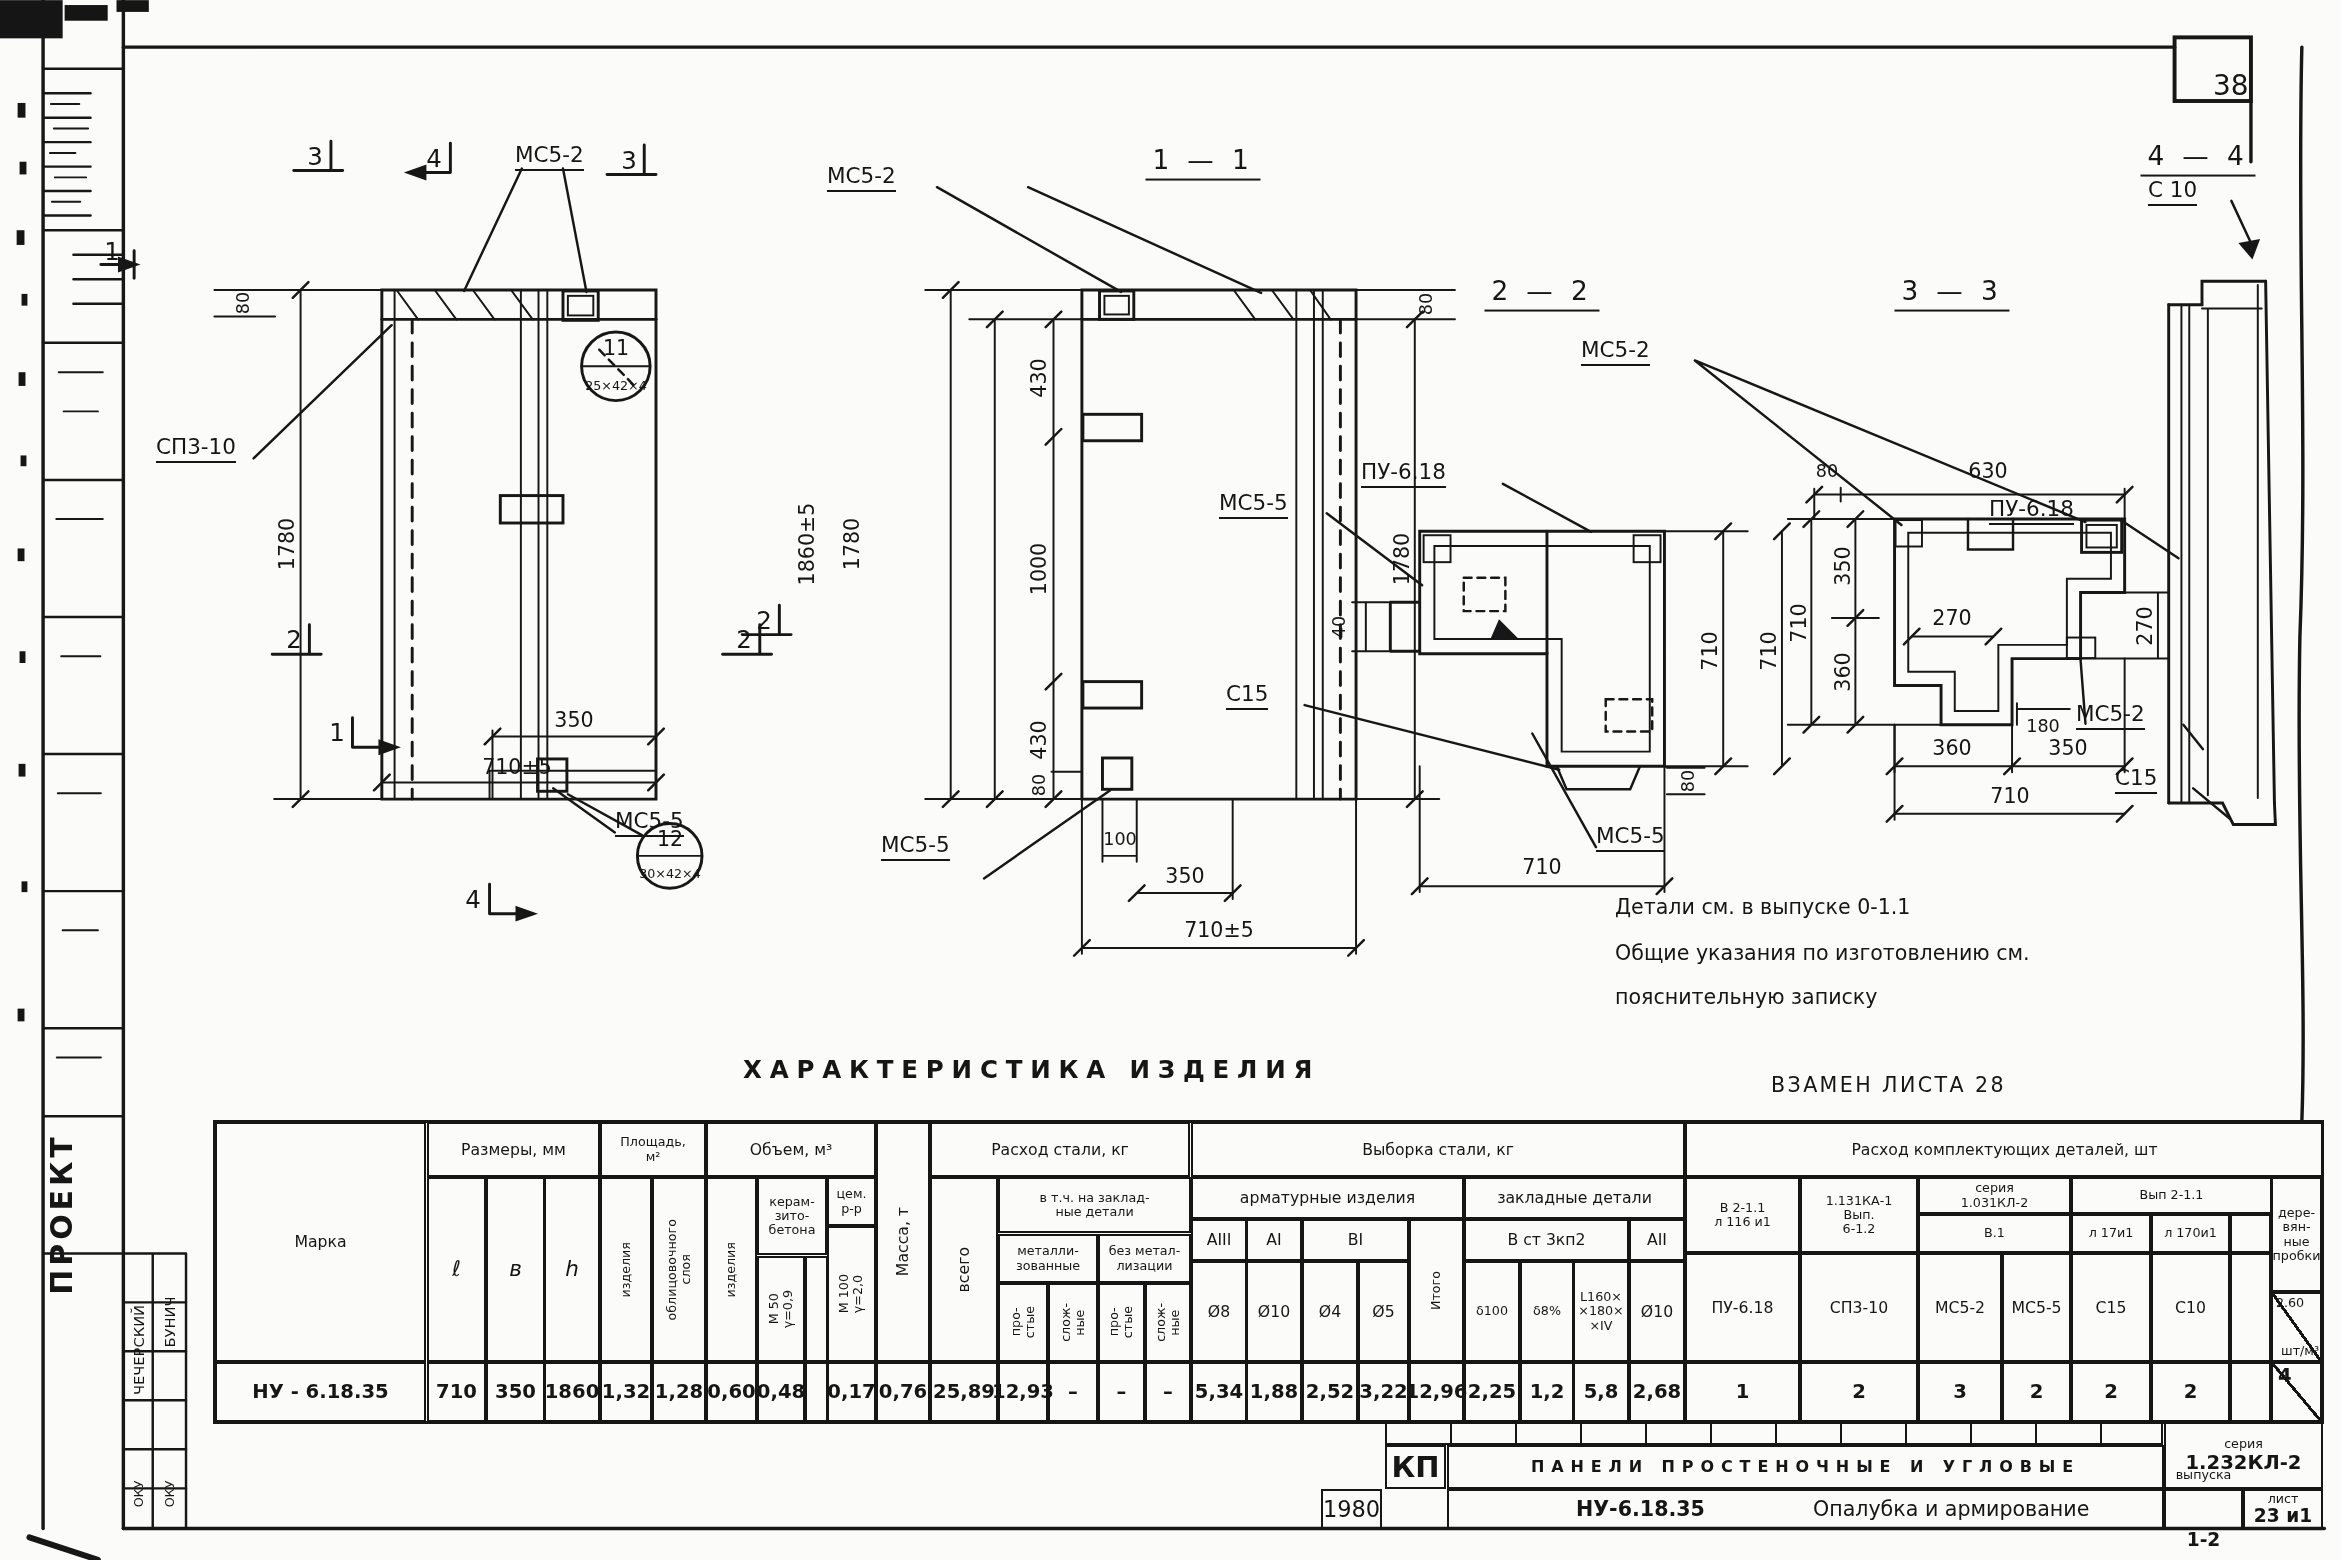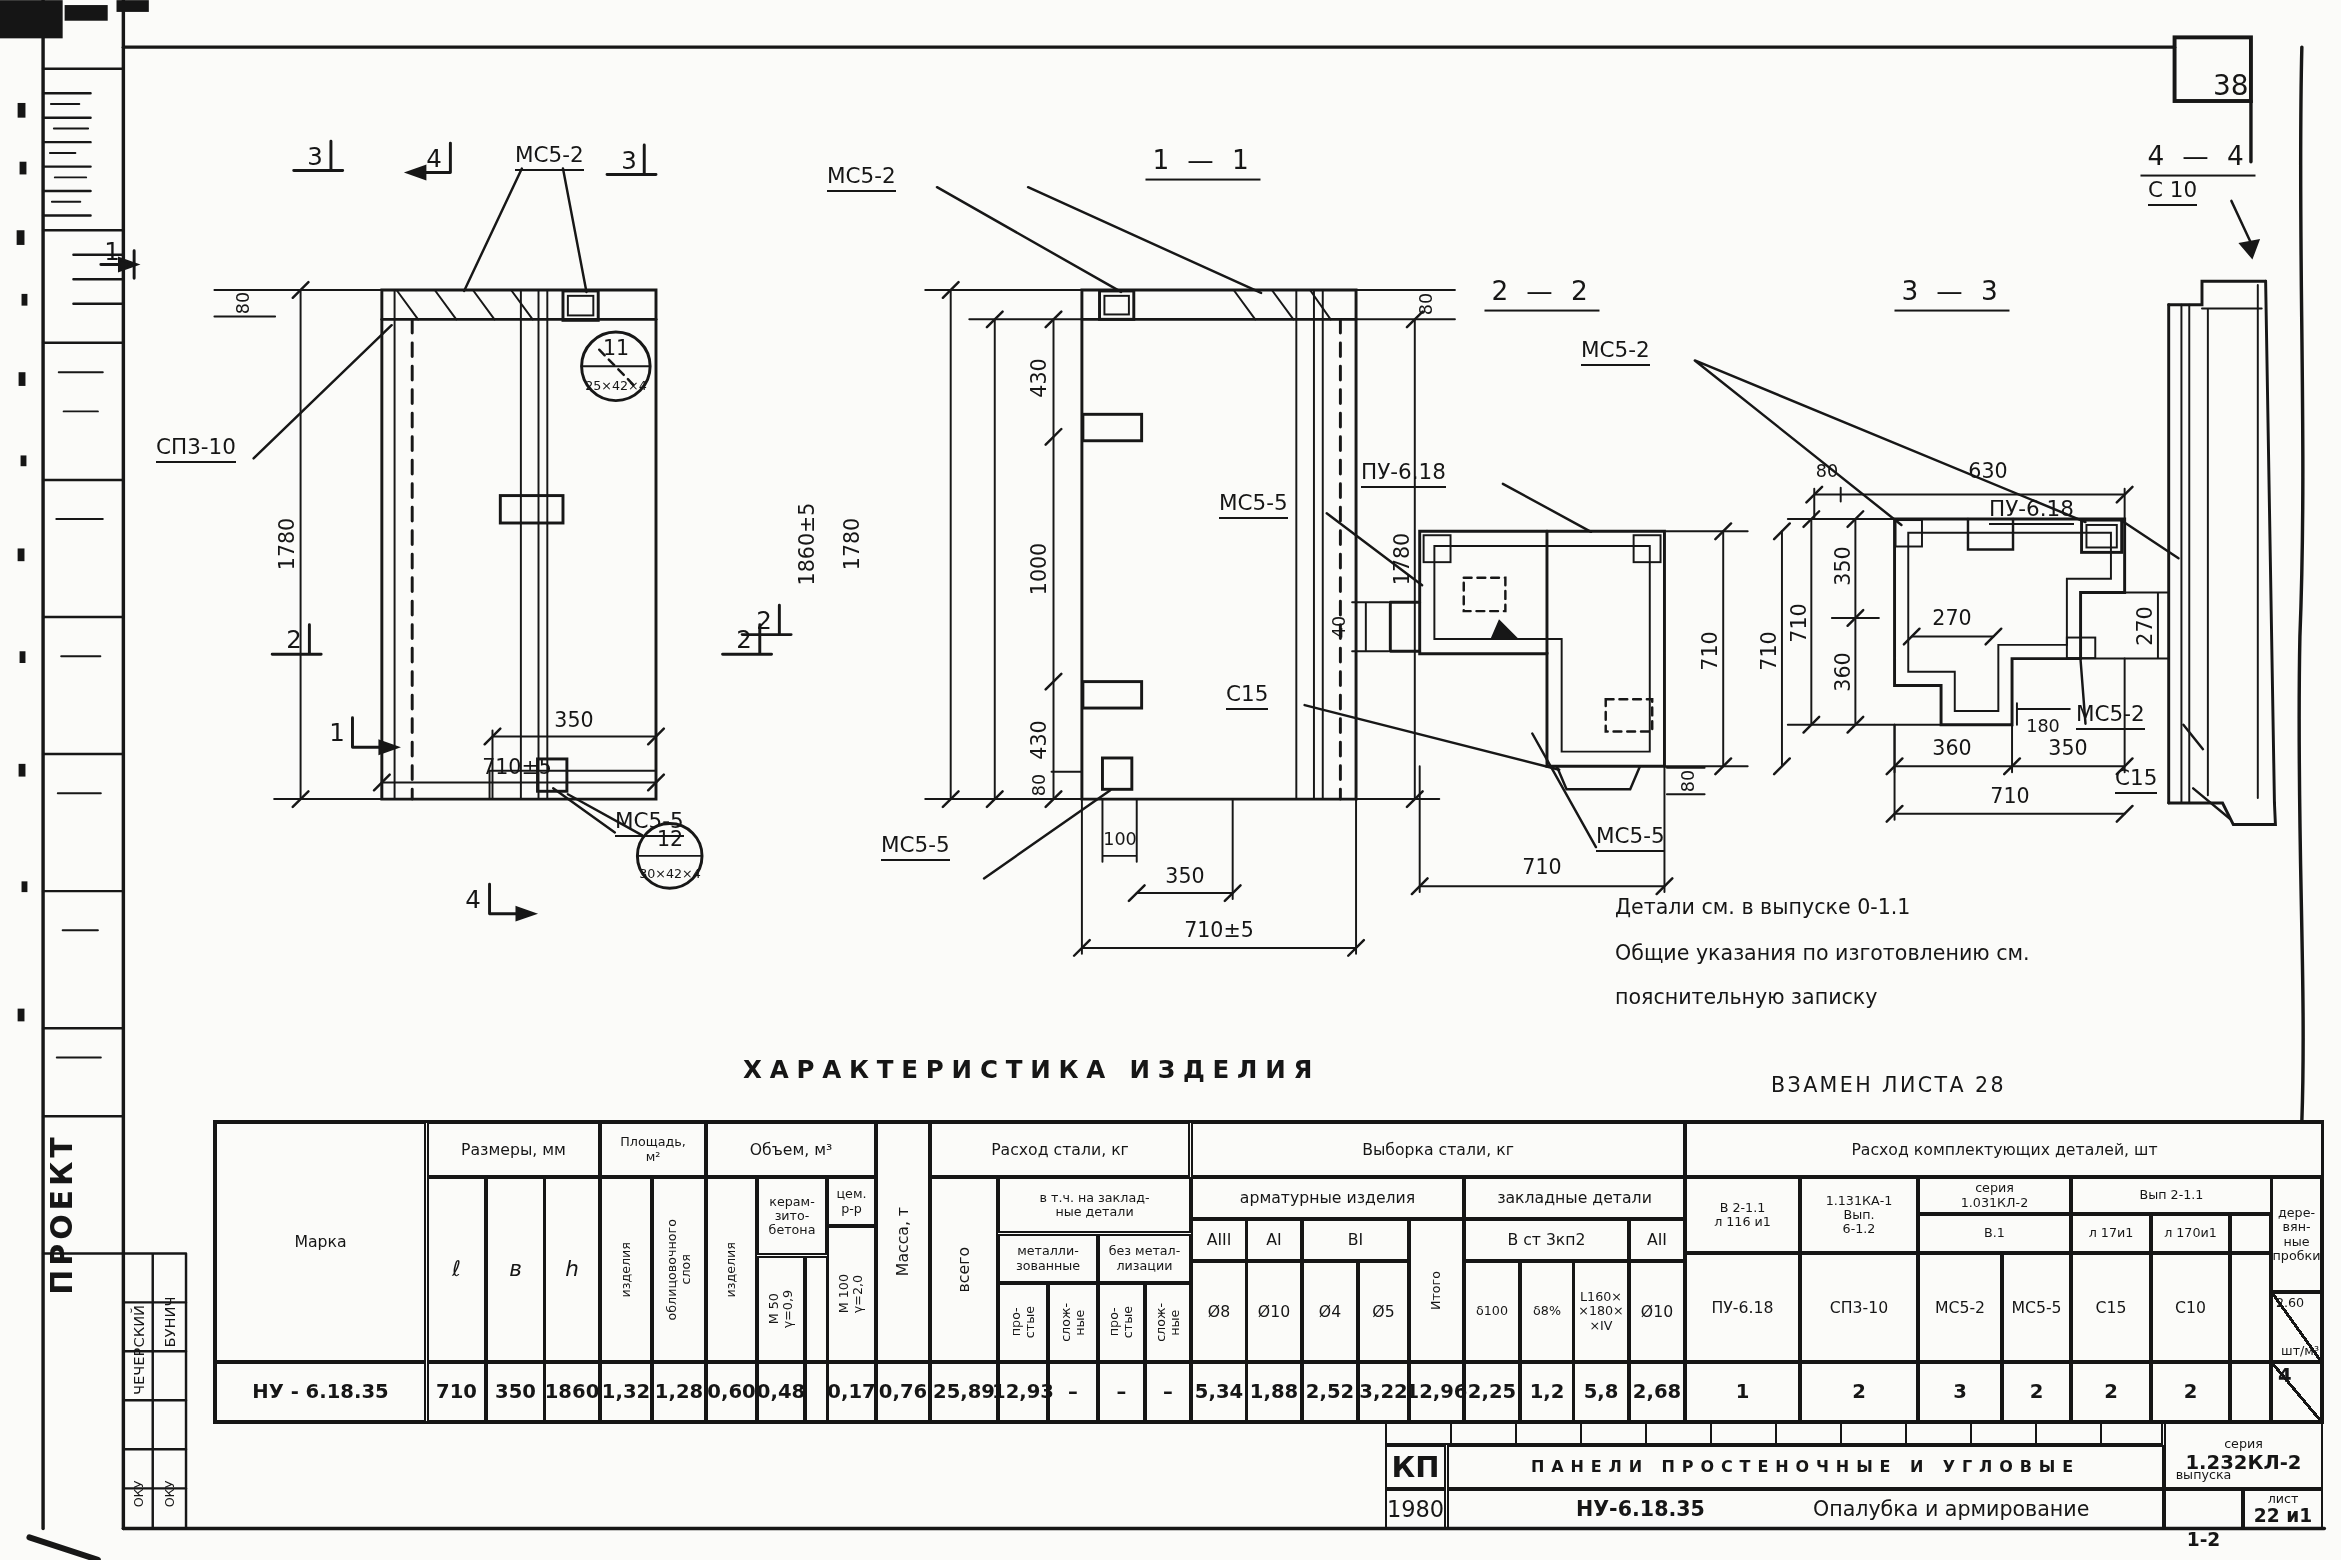--- a/index.html
+++ b/index.html
@@ -617,34 +617,34 @@
   <div class="tc" style="left:1385px;top:1445px;width:61px;height:44px;font-size:29px;font-weight:bold;">
         <span>КП</span>
       </div>
   <div class="tc" style="left:1447px;top:1445px;width:717px;height:44px;font-size:16px;letter-spacing:6.9px;font-weight:bold;">
         <span>ПАНЕЛИ ПРОСТЕНОЧНЫЕ И УГЛОВЫЕ</span>
       </div>
   <div class="tc" style="left:2164px;top:1422px;width:159px;height:67px;flex-direction:column;">
     <span class="hds">серия</span>
     <span style="font-size:19.6px;font-weight:bold;">1.232КЛ-2</span>
   </div>
-  <div class="tc" style="left:1385px;top:1489px;width:61px;height:41px;font-size:22.5px;">
+  <div class="tc" style="left:1321px;top:1489px;width:61px;height:41px;font-size:22.5px;">
         <span>1980</span>
       </div>
   <div class="tc" style="left:1447px;top:1489px;width:717px;height:41px;font-size:20.6px;justify-content:flex-start;">
     <span style="margin-left:127px;font-weight:bold;">НУ-6.18.35</span>
     <span style="margin-left:108px;">Опалубка и армирование</span>
   </div>
   <div class="tc" style="left:2164px;top:1489px;width:79px;height:41px;flex-direction:column;gap:48px;">
     <span class="hds">выпуска</span>
     <span style="font-size:18.6px;font-weight:bold;">1-2</span>
   </div>
   <div class="tc" style="left:2243px;top:1489px;width:80px;height:41px;flex-direction:column;">
     <span class="hds">лист</span>
-    <span style="font-size:18.6px;font-weight:bold;">22 и1</span>
+    <span style="font-size:18.6px;font-weight:bold;">23 и1</span>
   </div>
 </div>
 
 <div class="stampv" style="left:61px;top:1214px;font-size:30px;letter-spacing:3.9px;font-weight:bold;">ПРОЕКТ</div>
 <div class="stampv" style="left:138px;top:1350px;font-size:14.7px;">ЧЕЧЕРСКИЙ</div>
 <div class="stampv" style="left:169px;top:1322px;font-size:14.7px;">БУНИЧ</div>
 <div class="stampv" style="left:138px;top:1494px;font-size:12.7px;">ОКУ</div>
 <div class="stampv" style="left:169px;top:1494px;font-size:12.7px;">ОКУ</div>
 
 </div>

